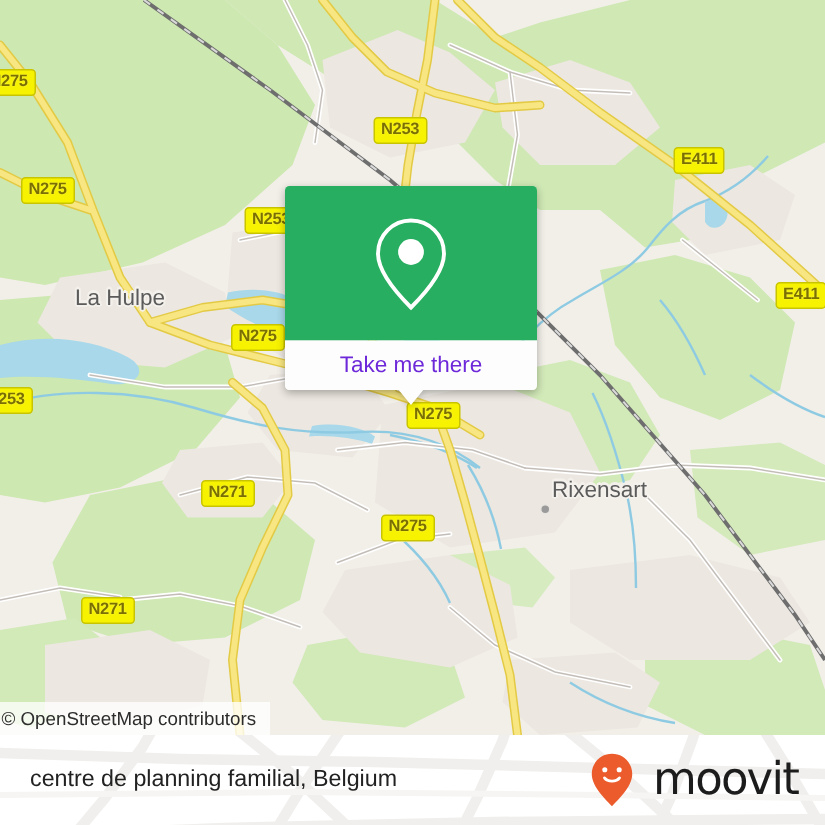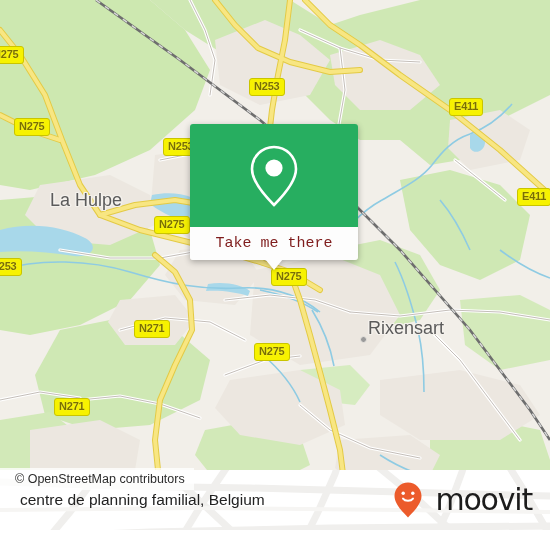--- a/index.html
+++ b/index.html
@@ -21,21 +21,21 @@
     line-height:13px;
     padding:1px 4px 2px 4px;
     font-family:"Liberation Sans",sans-serif;
     letter-spacing:-0.2px;
     white-space:nowrap;
     text-shadow:0 0 1px rgba(255,255,255,.4);
   }
   .place-label{
     position:absolute;
     color:#5b5b5b;
-    font-size:18px;
+    font-size:15px;
     font-family:"Liberation Sans",sans-serif;
     white-space:nowrap;
     text-shadow:
       -1.4px 0 #f4f1ec, 1.4px 0 #f4f1ec, 0 -1.4px #f4f1ec, 0 1.4px #f4f1ec,
       -1px -1px #f4f1ec, 1px -1px #f4f1ec, -1px 1px #f4f1ec, 1px 1px #f4f1ec;
   }
   .poi-dot{
     position:absolute;width:5px;height:5px;border-radius:50%;
     background:#9a9a9a;border:1px solid #e8e5e0;
   }
@@ -52,45 +52,45 @@
     background:#27ae60;
     border-radius:3px 3px 0 0;
     display:flex;align-items:center;justify-content:center;
   }
   #popup-white{
     position:absolute;left:0;top:103px;width:168px;height:33px;
     background:#fdfdfd;border-radius:0 0 3px 3px;
     display:flex;align-items:center;justify-content:center;
   }
   #popup-label{
-    color:#7f1d1d;font-size:15px;font-family:Liberation Mono, monospace;text-align:right;
+    color:#6d28d9;font-size:15px;font-family:Liberation Sans, sans-serif;text-align:right;
   }
   #popup-tail{
     position:absolute;left:50%;margin-left:-9px;top:135px;
     width:0;height:0;
     border-left:9px solid transparent;
     border-right:9px solid transparent;
     border-top:11px solid #fdfdfd;
     filter:drop-shadow(0 2px 2px rgba(0,0,0,.18));
   }
 
   
   #attribution{
     position:absolute;left:0;top:468px;height:22px;
-    padding:0 9px 0 15px;
+    padding:0 9px 0 1px;
     display:flex;align-items:center;
     background:rgba(255,255,255,.78);
     color:#2c2c2c;font-size:12.5px;
     font-family:"Liberation Sans",sans-serif;
     z-index:30;
   }
 
   
   #footer{
-    position:absolute;left:0;top:470px;width:550px;height:60px;
+    position:absolute;left:0;top:490px;width:550px;height:60px;
     background:#ffffff;overflow:hidden;
   }
   #footer-watermark{position:absolute;left:0;top:-18px;opacity:1;}
   #footer-inner{
     position:relative;width:550px;height:60px;
     display:flex;align-items:center;justify-content:space-between;
     padding:0 18px 0 20px;box-sizing:border-box;
   }
   #footer-title{
     color:#222;font-size:15.5px;font-family:"Liberation Sans",sans-serif;

